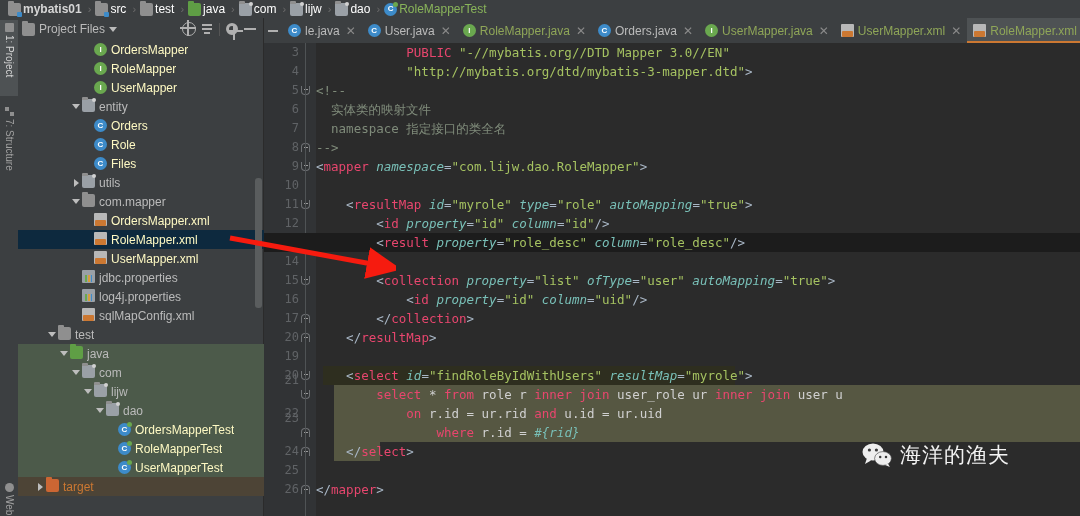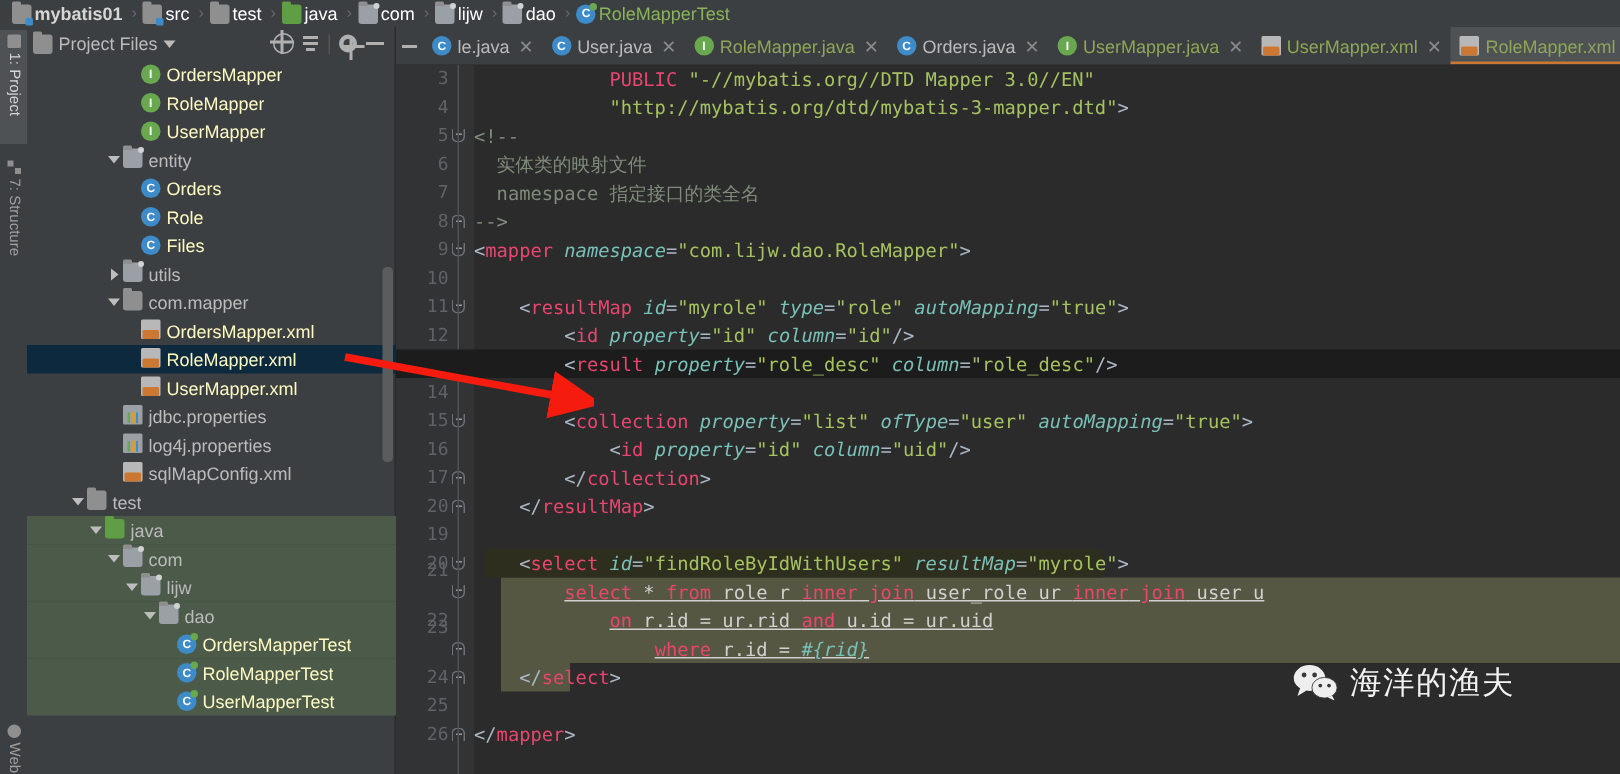--- a/index.html
+++ b/index.html
@@ -206,21 +206,21 @@
   .sql-hl { position:absolute; background:#565742; }
   .caret-hl { position:absolute; background:#2e2e1f; }
 
   .k  { color:#e8466e; }   
   .at { color:#79c0b8; font-style: italic; }  
   .st { color:#a5c261; }   
   .pk { color:#e8466e; }   
   .cm { color:#7f8b7a; }   
   .pn { color:#a9b7c6; }
   .param { color:#79c0b8; font-style: italic; }
-  .sqlid { color:#d0d0d0;text-decoration:underline; }
+  .sqlid { color:#d0d0d0; }
 
   
   .annot-arrow { position: absolute; left: 226px; top: 228px; pointer-events: none; }
 
   
   .watermark {
     position: absolute; left: 862px; top: 441px;
     display: flex; align-items: center; gap: 8px; justify-content: space-between;
   }
   .wechat { width: 30px; height: 24px; position: relative; flex: 0 0 auto; }
@@ -457,20 +457,27 @@
           </span>
           <span class="tlbl lbl-green">RoleMapperTest</span>
         </div>
         <div class="trow testbg" style="padding-left:88px">
           <span class="arrow"></span>
           <span class="tic">
             <span class="ic ic-circ ic-test">C</span>
           </span>
           <span class="tlbl lbl-green">UserMapperTest</span>
         </div>
+        <div class="trow exclbg" style="padding-left:16px">
+          <span class="arrow">
+            <span class="tri-r"></span>
+          </span>
+          <span class="tic"><span class="ic ic-folder excl"></span></span>
+          <span class="tlbl lbl-orange">target</span>
+        </div>
         <div class="trow" style="padding-left:28px">
           <span class="arrow"></span>
         </div>
       </div>
     <div class="proj-scroll"></div>
   </div>
 
   <div class="tabbar" id="tabbar">
       <span class="minus">
         <i></i>

